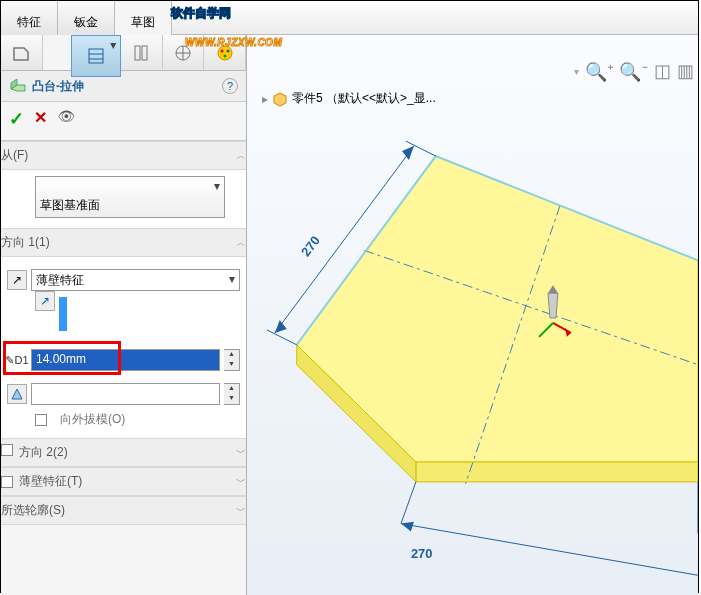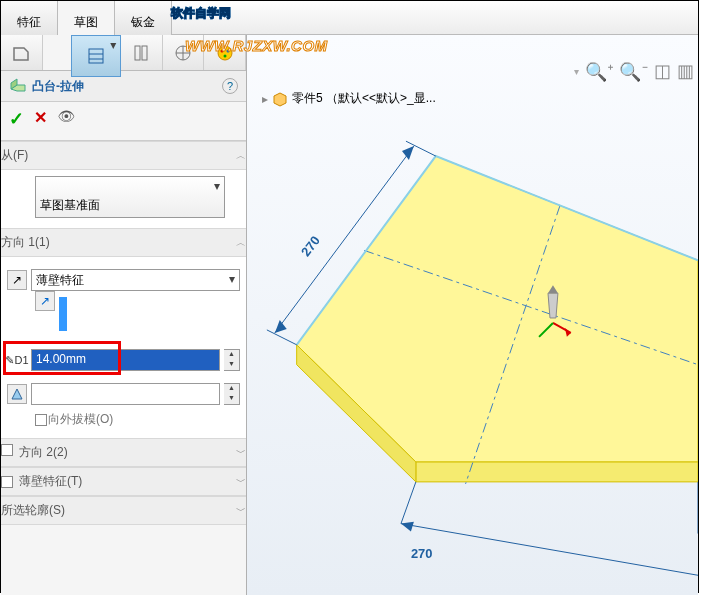--- a/index.html
+++ b/index.html
@@ -3,21 +3,21 @@
 <meta charset="utf-8">
 <style>
 *{box-sizing:border-box;margin:0;padding:0;font-family:"Microsoft YaHei",Arial,sans-serif;font-size:12px}
 body{width:701px;height:595px;background:#fff;position:relative;overflow:hidden}
 .border{border:1px solid #000;width:699px;height:593px;position:relative}
 .topbar{height:34px;background:linear-gradient(#fefefe,#ececec);border-bottom:1px solid #bbb;display:flex;align-items:flex-start}
 .tab{padding:13px 16px;border-right:1px solid #bbb;background:linear-gradient(#fafafa,#e0e0e0);cursor:pointer}
 .tab.active{background:#f5f5f5;border-bottom:1px solid #f5f5f5}
 .wm{position:absolute;top:4px;left:170px;pointer-events:none;font-weight:900;font-size:34px;z-index:60}
 .wm .l1{background:linear-gradient(#6cf,#06c);-webkit-background-clip:text;color:transparent;-webkit-text-stroke:1px #036}
-.wm .l2{position:absolute;top:32px;left:14px;color:#fff;-webkit-text-stroke:1px #e08000;font-size:15px;letter-spacing:0.5px;font-style:italic}
+.wm .l2{position:absolute;top:32px;left:14px;color:#fff;-webkit-text-stroke:1px #e08000;font-size:10px;letter-spacing:0.5px;font-style:italic}
 .main{display:flex;height:560px}
 .panel{width:246px;border-right:1px solid #b0b0b0;background:#f5f5f5;display:flex;flex-direction:column;position:relative}
 .iconrow{display:flex;border-bottom:1px solid #bbb;height:36px}
 .iconbtn{flex:1;display:flex;align-items:center;justify-content:center;border-right:1px solid #ccc;background:linear-gradient(#fafafa,#e6e6e6)}
 .iconbtn.sel{background:linear-gradient(#cde7f7,#a8cde4);border:1px solid #5a9bd4}
 .featbar{display:flex;align-items:center;justify-content:space-between;padding:6px 8px;border-bottom:1px solid #ccc;background:#eee}
 .featname{display:flex;align-items:center;gap:5px;color:#2060a0;font-weight:bold;font-size:13px}
 .helpq{width:16px;height:16px;border:1px solid #aaa;border-radius:8px;text-align:center;color:#069;font-size:11px;line-height:14px}
 .confirm{display:flex;gap:10px;padding:6px 8px 10px 8px;border-bottom:1px solid #ccc}
 .ck{color:#0a0;font-size:18px;font-weight:bold}
@@ -30,38 +30,38 @@
 .row{display:flex;align-items:center;gap:4px;margin-top:6px}
 .smico{width:20px;height:20px;display:flex;align-items:center;justify-content:center;border:1px solid #aaa;background:#eee}
 .combo{flex:1;height:22px;border:1px solid #999;background:#fff;padding:2px 4px;position:relative}
 .combo::after{content:"▾";position:absolute;right:4px;top:2px;color:#444}
 .fld{flex:1;height:22px;border:1px solid #999;background:#fff;padding:2px 4px}
 .spin{width:16px;height:22px;border:1px solid #999;border-left:none;display:flex;flex-direction:column;background:#eee}
 .spin div{flex:1;font-size:7px;text-align:center;color:#444}
 .redbox{position:absolute;border:3px solid #e00;z-index:5;pointer-events:none}
 .slider{height:40px;display:flex;align-items:flex-end;padding-left:28px}
 .slbar{width:8px;height:34px;background:#39f}
-.cb{display:flex;align-items:center;gap:1px;padding-left:28px;margin-top:6px;color:#777}
+.cb{display:flex;align-items:center;gap:13px;padding-left:28px;margin-top:6px;color:#777}
 .cbox{width:12px;height:12px;border:1px solid #888;background:#fff}
 .graphics{flex:1;position:relative;background:linear-gradient(#fafcff,#e8eef5);overflow:hidden}
 .partlbl{position:absolute;top:55px;left:15px;display:flex;align-items:center;gap:4px;font-size:13px}
 .toprighticons{position:absolute;top:24px;right:4px;display:flex;gap:6px;align-items:center}
 .tri{font-size:18px;color:#888}
 .svg3d{width:100%;height:100%}
 .dim{font-size:13px;fill:#2060a0;font-weight:bold}
 .arrowc{color:#888;font-size:10px}
 </style>
 </head>
 <body>
 
 <div class="border">
 <div class="topbar">
   <div class="tab">特征</div>
+  <div class="tab">钣金</div>
   <div class="tab active">草图</div>
-  <div class="tab">钣金</div>
 </div>
 
 <div class="wm">
   <div class="l1">软件自学网</div>
   <div class="l2">WWW.RJZXW.COM</div>
 </div>
 
 <div class="main">
 <div class="panel">
   <div class="iconrow">

